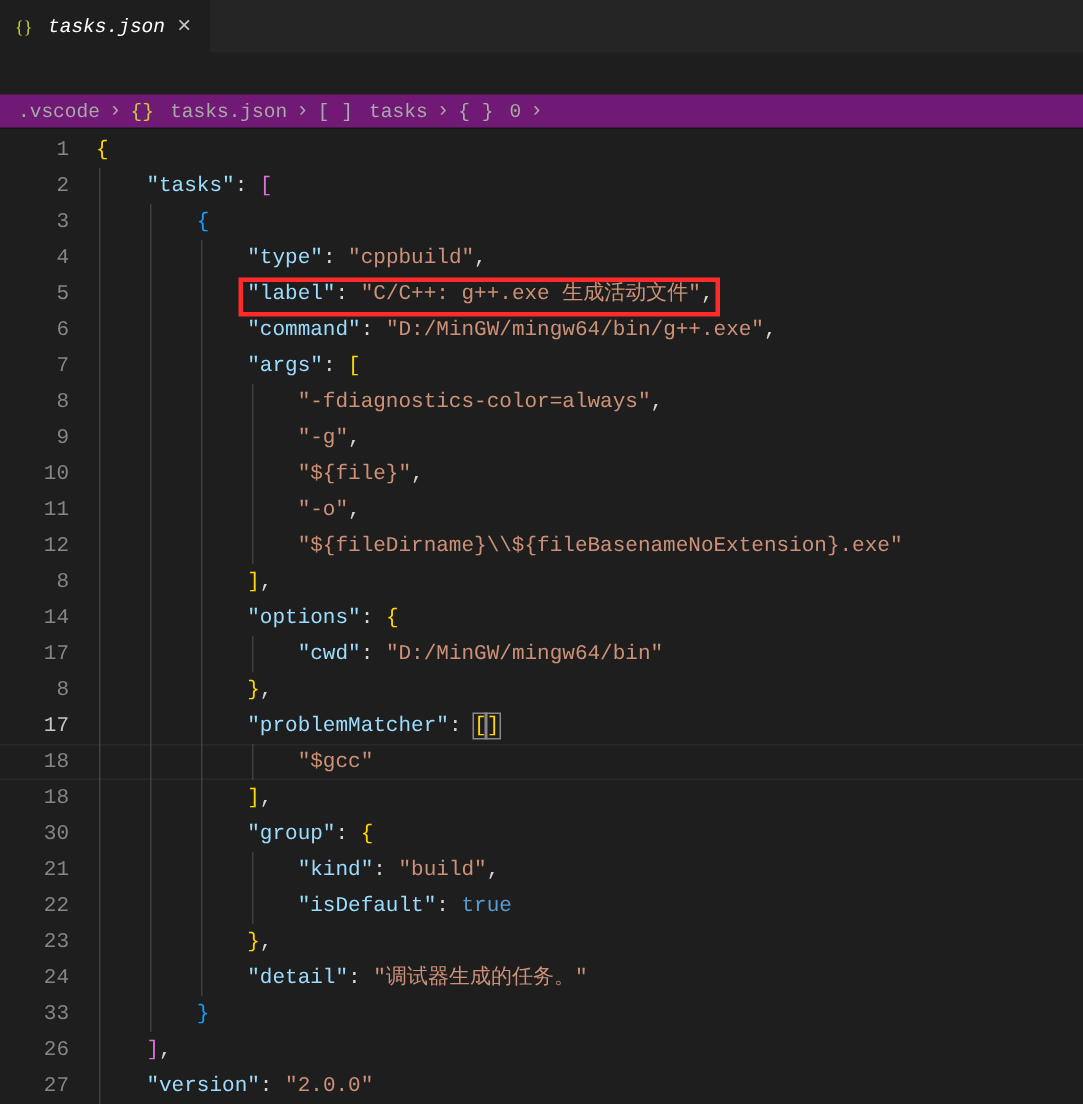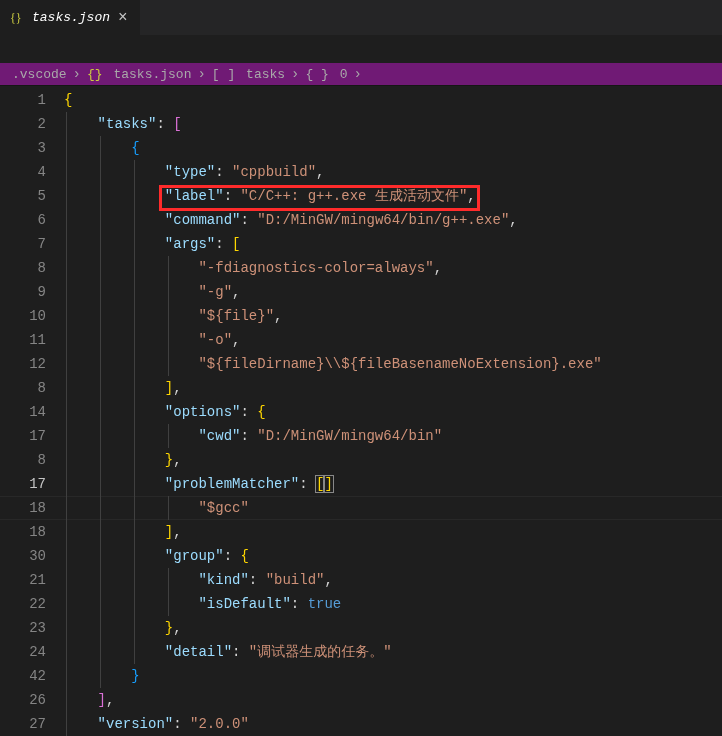--- a/index.html
+++ b/index.html
@@ -172,21 +172,21 @@
       <div class="ln">17</div>
       <div class="ln">8</div>
       <div class="ln active">17</div>
       <div class="ln">18</div>
       <div class="ln">18</div>
       <div class="ln">30</div>
       <div class="ln">21</div>
       <div class="ln">22</div>
       <div class="ln">23</div>
       <div class="ln">24</div>
-      <div class="ln">42</div>
+      <div class="ln">33</div>
       <div class="ln">26</div>
       <div class="ln">27</div>
       <div class="ln">44</div>
     </div>
   <div class="code" id="code">
       <div class="line"><span></span><span class="b">{</span></div>
       <div class="line"><span class="indent-guide" style="left: 2px;"></span><span>    </span><span class="k">"tasks"</span><span class="p">: </span><span class="b1">[</span></div>
       <div class="line"><span class="indent-guide" style="left: 2px;"></span><span class="indent-guide" style="left: 36px;"></span><span>        </span><span class="b2">{</span></div>
       <div class="line"><span class="indent-guide" style="left: 2px;"></span><span class="indent-guide" style="left: 36px;"></span><span class="indent-guide" style="left: 70px;"></span><span>            </span><span class="k">"type"</span><span class="p">: </span><span class="s">"cppbuild"</span><span class="p">,</span></div>
       <div class="line"><span class="indent-guide" style="left: 2px;"></span><span class="indent-guide" style="left: 36px;"></span><span class="indent-guide" style="left: 70px;"></span><span>            </span><span class="k">"label"</span><span class="p">: </span><span class="s">"C/C++: g++.exe 生成活动文件"</span><span class="p">,</span></div>

